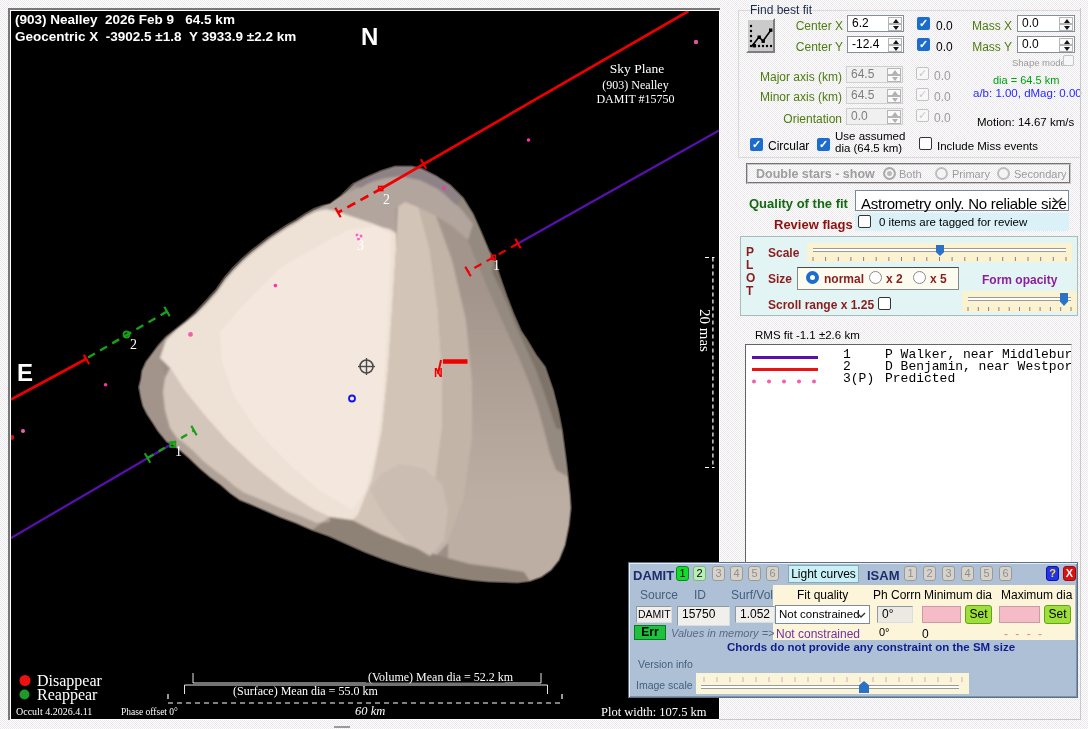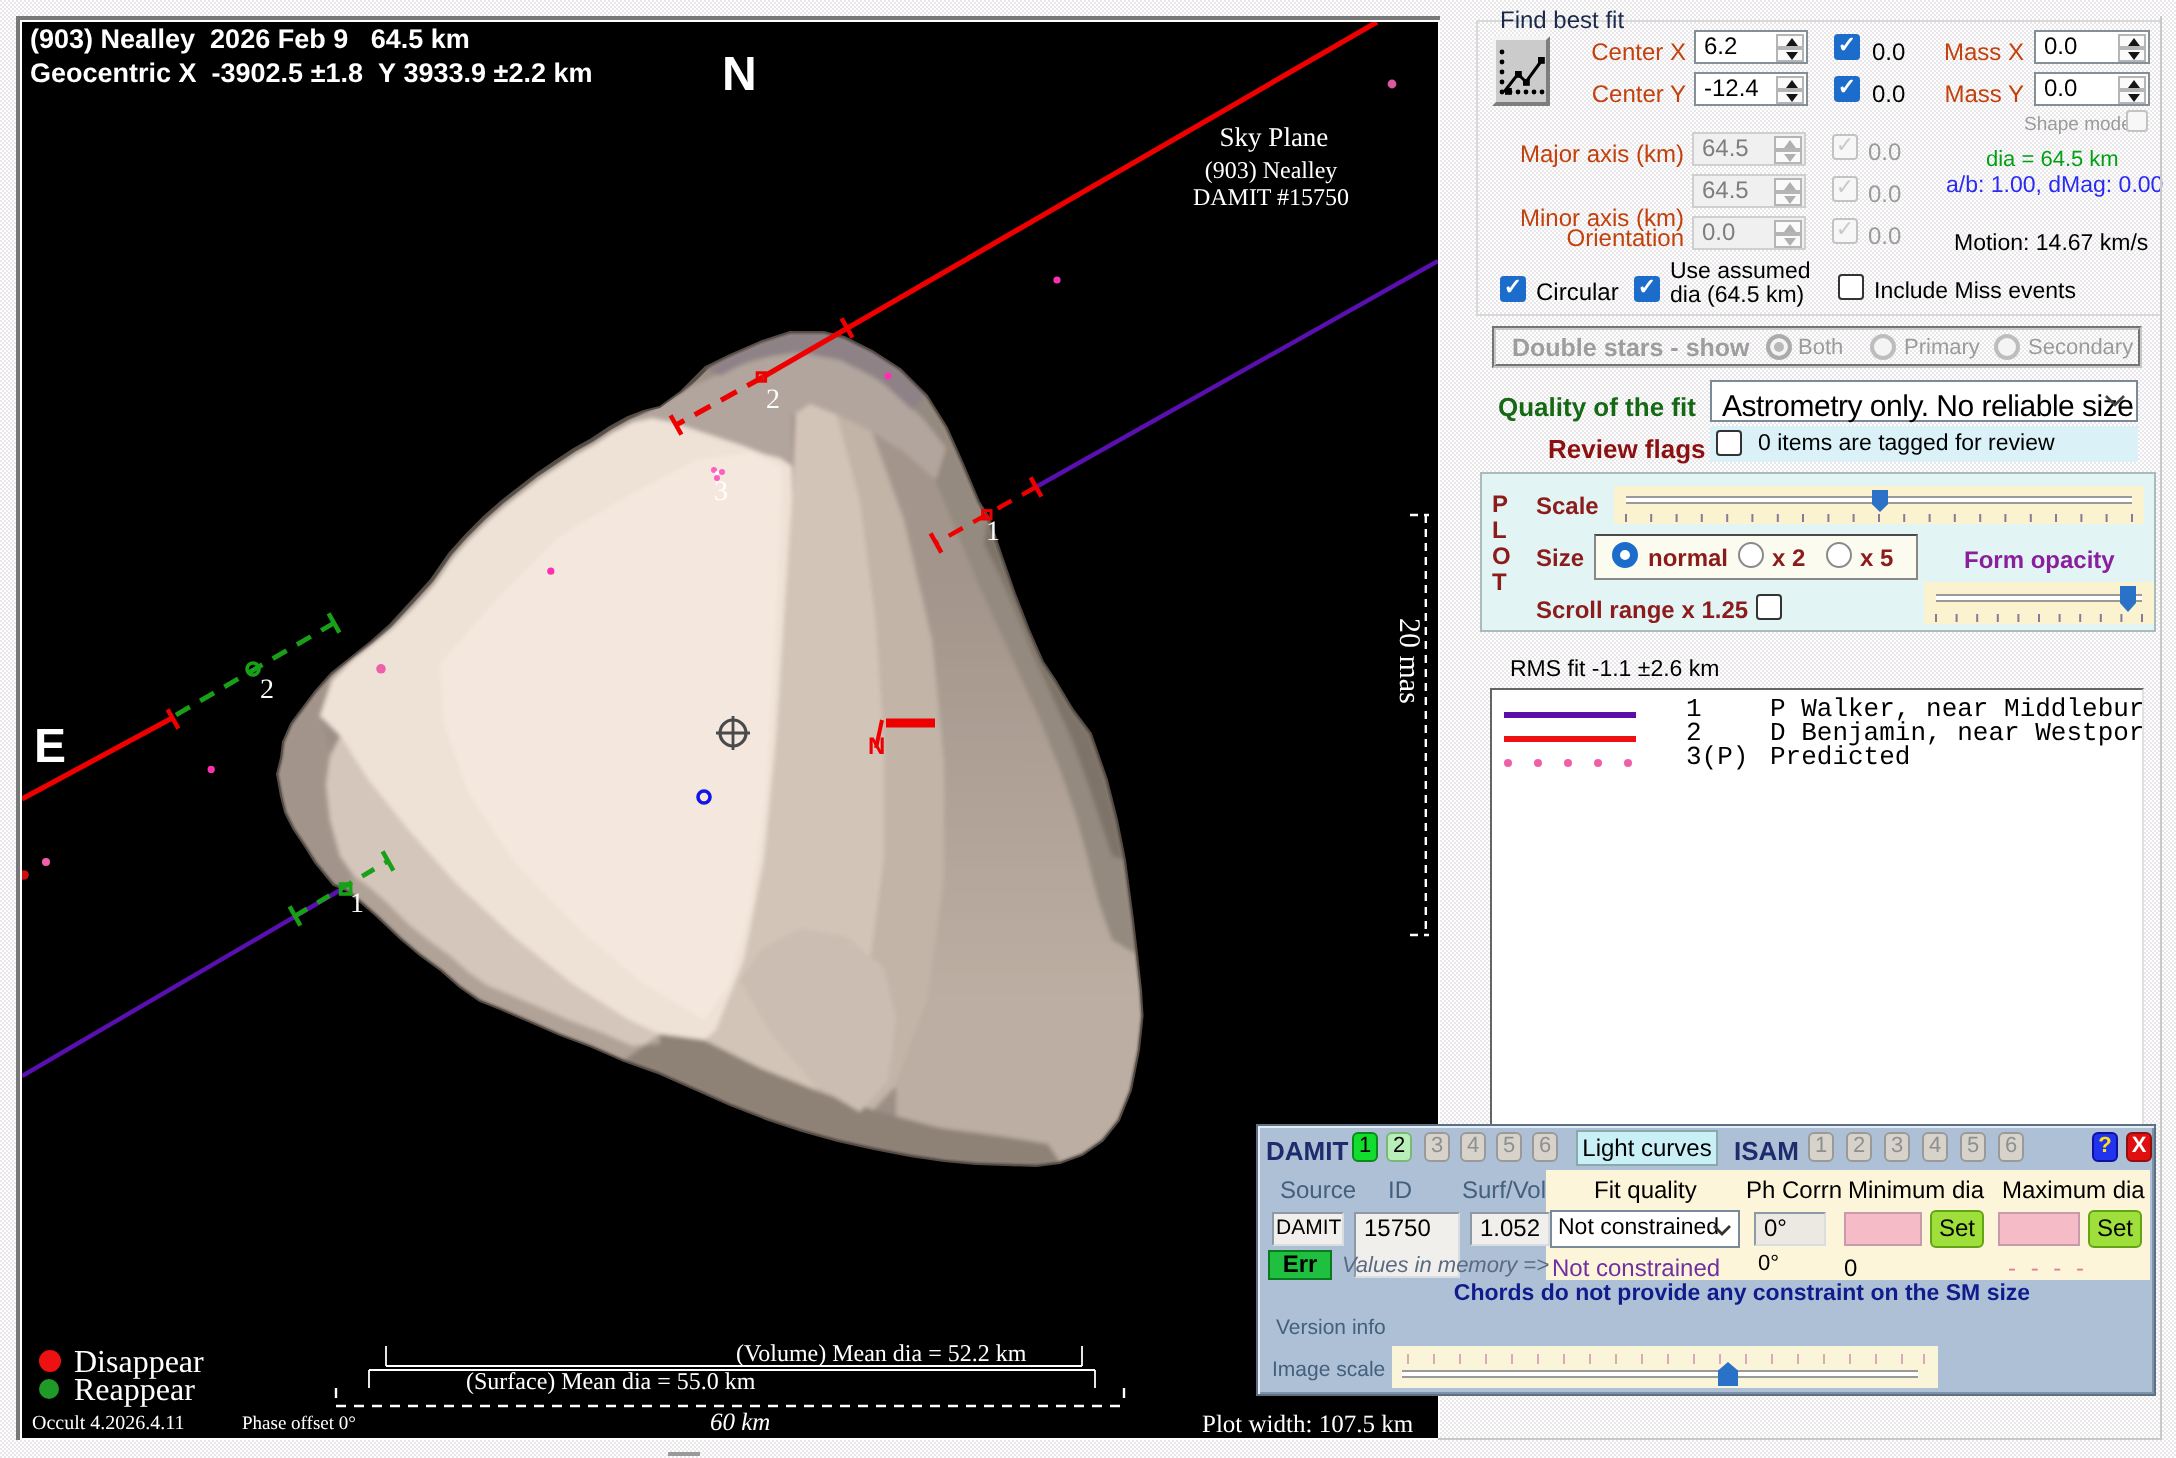--- a/index.html
+++ b/index.html
@@ -6,21 +6,21 @@
 background:#fff;
 background-image:repeating-conic-gradient(#ffffff 0% 25%, #e9e7e9 0% 50%);
 background-size:2px 2px;}
 .abs{position:absolute}
 .bez{position:absolute;left:8px;top:8px;width:712px;height:712px;background:#fff;border-top:2px solid #787878;border-left:2px solid #787878}
 .blk{position:absolute;left:1px;top:1px;width:708px;height:708px;background:#000}
 
 .grp{position:absolute;left:738px;top:10px;width:343px;height:148px;border:1px solid #d9d9d9}
 .grplbl{position:absolute;left:748px;top:3px;font-size:12px;color:#1b2a49;background:transparent;padding:0 2px}
 .lbl{position:absolute;font-size:12px;color:#000;white-space:nowrap}
-.rlbl{position:absolute;font-size:12px;color:#c2410c;white-space:nowrap;text-align:right}
+.rlbl{position:absolute;font-size:12px;color:#4d7c0f;white-space:nowrap;text-align:right}
 .spin{position:absolute;width:57px;height:17px;background:#fff;border:1px solid #849095;font-size:12px;color:#000;line-height:15px;padding-left:4px}
 .spin.dis{background:#f0f0f0;border:1px solid #cfcfcf;color:#7e7e7e}
 .udw{position:absolute;right:1px;top:1px;width:14px;height:13px}
 .udw .u,.udw .d{position:absolute;left:0;width:14px;height:7px;background:#fafafa;border:1px solid #b5b5b5;font-size:0}
 .udw .u{top:0}.udw .d{top:7px}
 .tri{width:0;height:0;position:absolute;left:4px}
 .triu{border-left:3.5px solid transparent;border-right:3.5px solid transparent;border-bottom:4.5px solid #151515;top:0.5px;left:3.5px}
 .trid{border-left:3.5px solid transparent;border-right:3.5px solid transparent;border-top:4.5px solid #151515;top:0.5px;left:3.5px}
 .dis .triu{border-bottom-color:#b0b0b0}.dis .trid{border-top-color:#b0b0b0}
 .cb{position:absolute;width:13px;height:13px;border-radius:2px}
@@ -249,21 +249,21 @@
       <span class="u">
         <i class="tri triu"></i>
       </span>
       <span class="d">
         <i class="tri trid"></i>
       </span>
     </span></div>
 <div class="glbl" style="left:1012px;top:57px;font-size:9.5px">Shape model</div>
 <div class="cb dof" style="left:1063px;top:55px;width:11px;height:11px"></div>
 <div class="rlbl" style="left:742px;top:70px;width:100px">Major axis (km)</div>
-<div class="rlbl" style="left:742px;top:102px;width:100px">Minor axis (km)</div>
+<div class="rlbl" style="left:742px;top:90px;width:100px">Minor axis (km)</div>
 <div class="rlbl" style="left:742px;top:112px;width:100px">Orientation</div>
 <div class="spin dis" style="left:846px;top:66px">64.5<span class="udw">
       <span class="u dis">
         <i class="tri triu"></i>
       </span>
       <span class="d dis">
         <i class="tri trid"></i>
       </span>
     </span></div>
 <div class="spin dis" style="left:846px;top:87px">64.5<span class="udw">
@@ -423,21 +423,21 @@
 <div class="tab" style="left:434px;top:3px;background:#e01010;border-color:#901010;color:#fff;font-weight:700">X</div>
 <div class="abs" style="left:144px;top:22px;width:302px;height:55px;background:#fcf5d9"></div>
 <div class="dlbl" style="left:11px;top:25px">Source</div>
 <div class="dlbl" style="left:65px;top:25px">ID</div>
 <div class="dlbl" style="left:102px;top:25px">Surf/Vol</div>
 <div class="abs" style="left:168px;top:25px;color:#000">Fit quality</div>
 <div class="abs" style="left:244px;top:25px;color:#000">Ph Corrn</div>
 <div class="abs" style="left:295px;top:25px;color:#000">Minimum dia</div>
 <div class="abs" style="left:372px;top:25px;color:#000">Maximum dia</div>
 <div class="sunk" style="left:7px;top:43px;width:36px;height:17px;font-size:10.5px;padding-left:1px">DAMIT</div>
-<div class="sunk" style="left:48px;top:43px;width:53px;height:33px">15750</div>
+<div class="sunk" style="left:48px;top:43px;width:53px;height:20px">15750</div>
 <div class="sunk" style="left:106px;top:43px;width:40px;height:17px">1.052</div>
 <div class="abs" style="left:146px;top:42px;width:95px;height:19px;background:#fff;border:1px solid #7a8a99;font-size:11.5px;line-height:17px;padding-left:3px">Not constrained <svg style="position:absolute;right:3px;top:6px" width="10" height="7">
         <polyline points="1,1 5,5 9,1" fill="none" stroke="#333" stroke-width="1.4"></polyline>
       </svg></div>
 <div class="sunk" style="left:248px;top:43px;width:36px;height:17px;background:#ece9e2">0°</div>
 <div class="pink" style="left:293px;top:43px;width:39px;height:17px"></div>
 <div class="setb" style="left:336px;top:42px;width:27px;height:19px">Set</div>
 <div class="pink" style="left:370px;top:43px;width:41px;height:17px"></div>
 <div class="setb" style="left:415px;top:42px;width:27px;height:19px">Set</div>
 <div class="abs" style="left:5px;top:62px;width:32px;height:15px;background:#1fbf3f;border:1px solid #0a7a20;color:#000;font-weight:700;font-size:12px;text-align:center;line-height:13px">Err</div>

